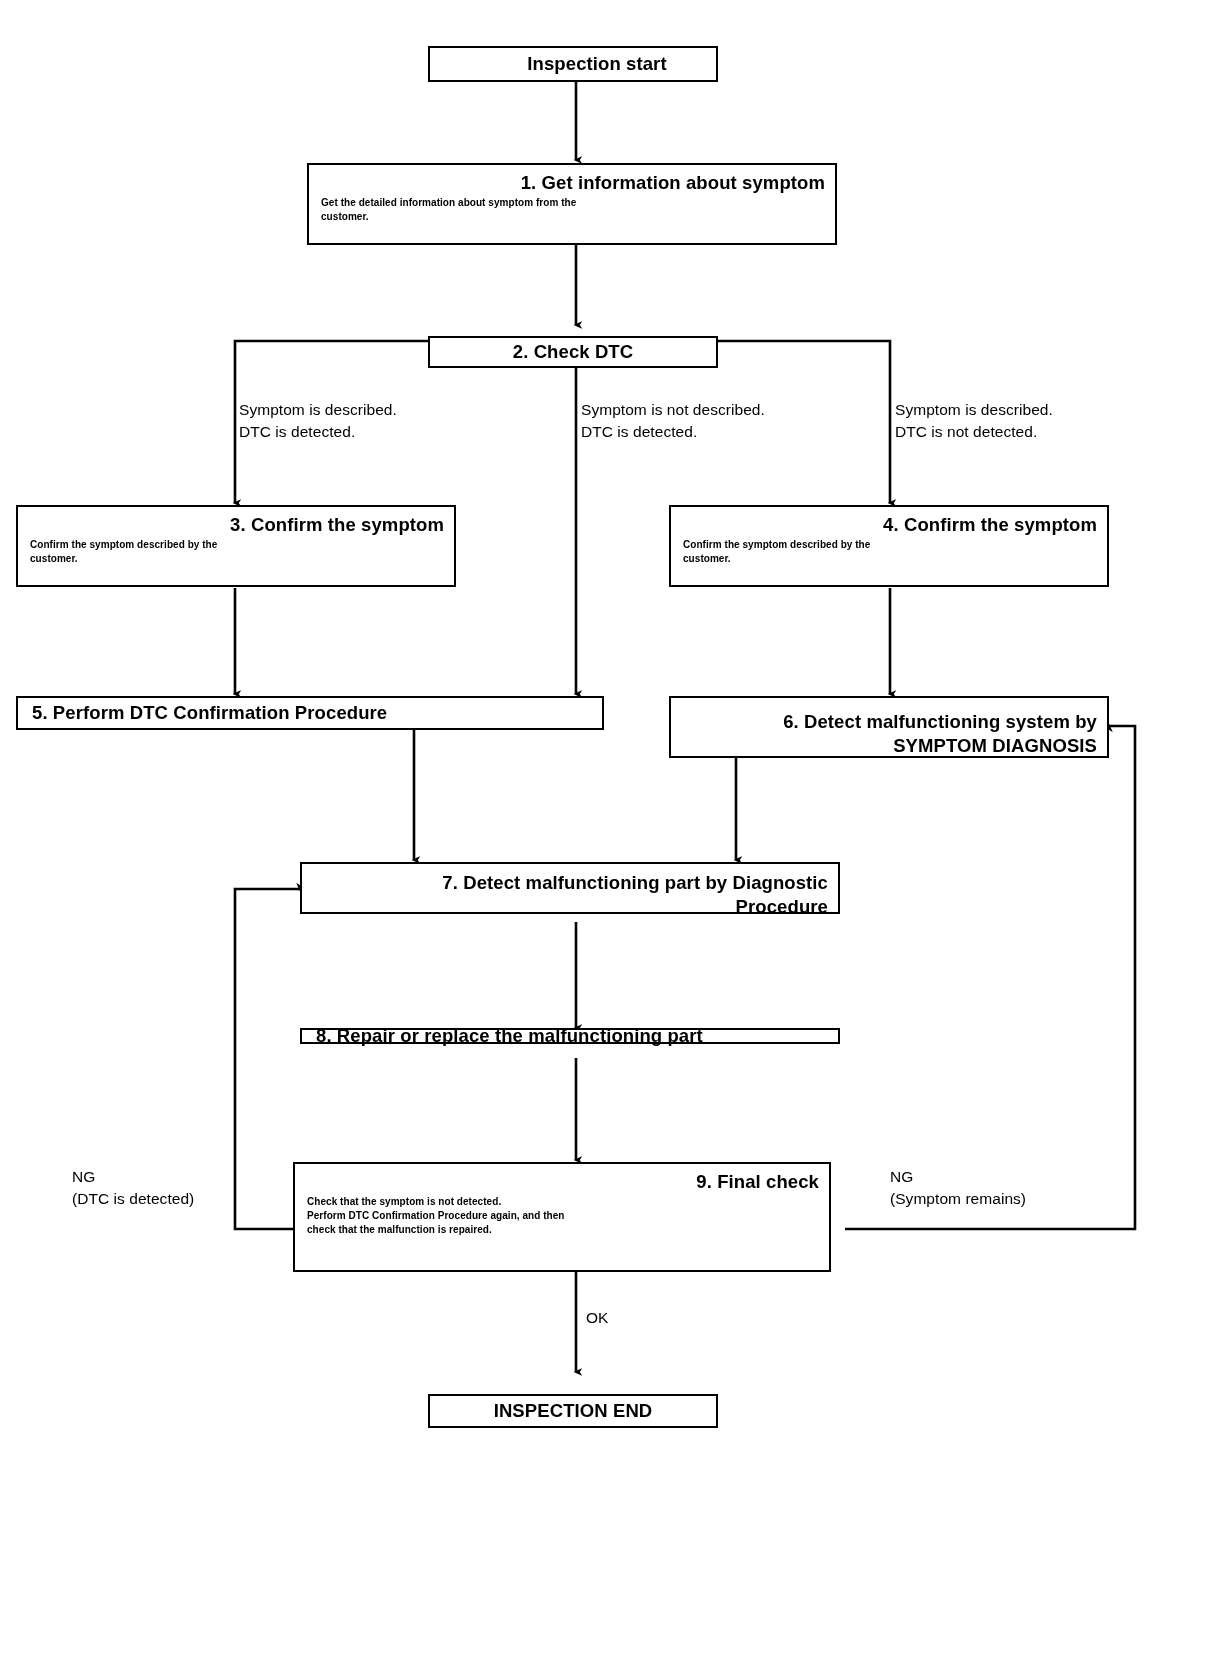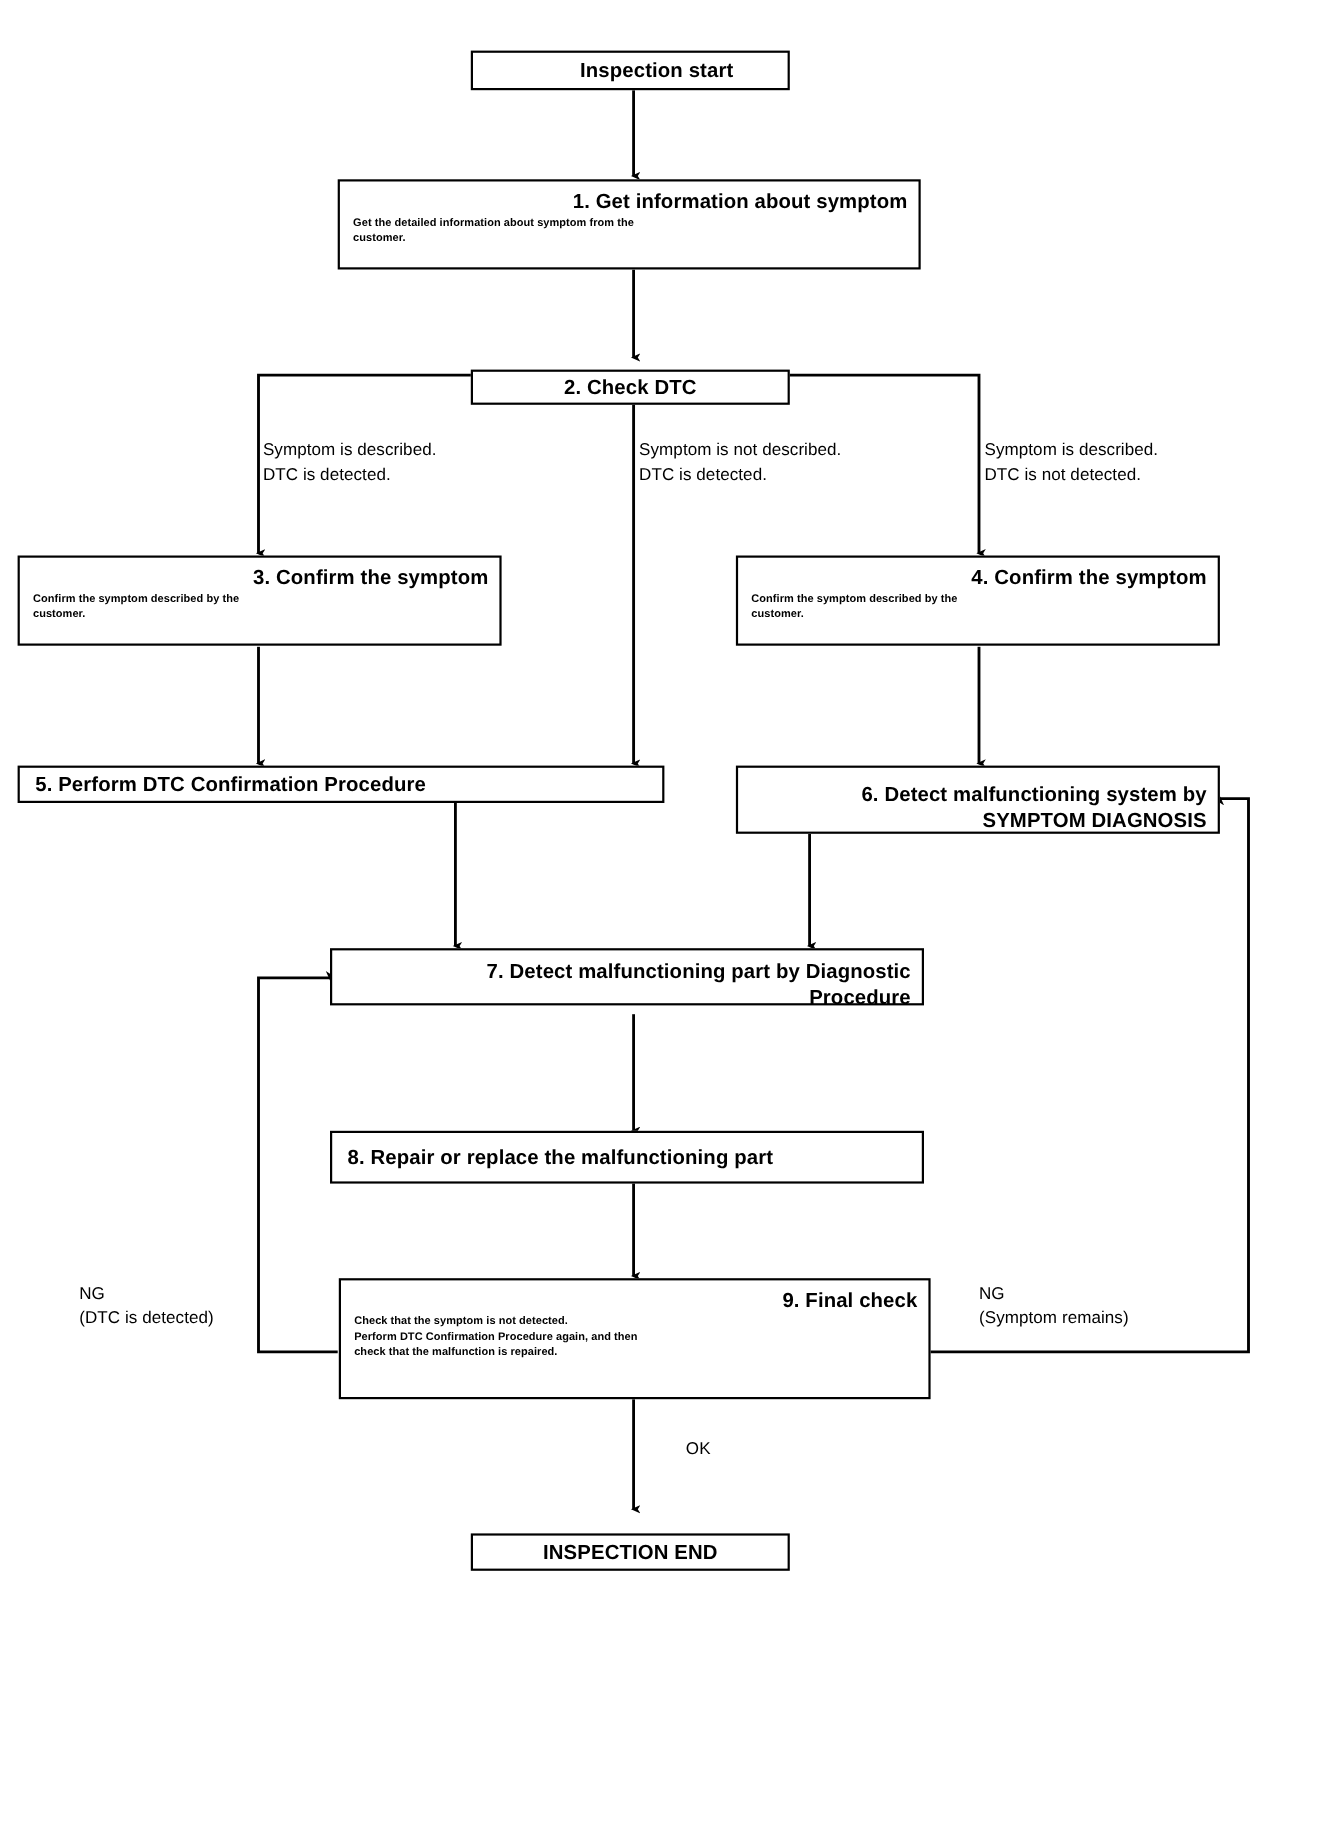--- a/index.html
+++ b/index.html
@@ -154,35 +154,35 @@
   <div class="node" style="left:669px; top:696px; width:440px; height:62px; padding-top:12px;">
     <div class="title">6. Detect malfunctioning system by
     SYMPTOM DIAGNOSIS</div>
   </div>
 
   <div class="node" style="left:300px; top:862px; width:540px; height:52px; padding-top:7px;">
     <div class="title">7. Detect malfunctioning part by Diagnostic
     Procedure</div>
   </div>
 
-  <div class="node left-title" style="left:300px; top:1028px; width:540px; height:48px;">
+  <div class="node left-title" style="left:300px; top:1028px; width:540px; height:16px;">
     <span class="title">8. Repair or replace the malfunctioning part</span>
   </div>
 
-  <div class="node" style="left:308px; top:1162px; width:538px; height:110px;">
+  <div class="node" style="left:293px; top:1162px; width:538px; height:110px;">
     <div class="title">9. Final check</div>
     <div class="body">Check that the symptom is not detected.
 Perform DTC Confirmation Procedure again, and then
 check that the malfunction is repaired.</div>
   </div>
 
   <div class="edge-label" style="left:72px; top:1166px; width:220px;">NG
 (DTC is detected)</div>
   <div class="edge-label" style="left:890px; top:1166px; width:230px;">NG
 (Symptom remains)</div>
 
-  <div class="edge-label" style="left:586px; top:1307px; width:60px;text-align:right;">OK</div>
+  <div class="edge-label" style="left:586px; top:1307px; width:60px;">OK</div>
 
   <div class="node center" style="left:428px; top:1374px; width:290px; height:34px;margin-top:20px;">
     <span class="title">INSPECTION END</span>
   </div>
 
 </div>
 
 </body></html>

